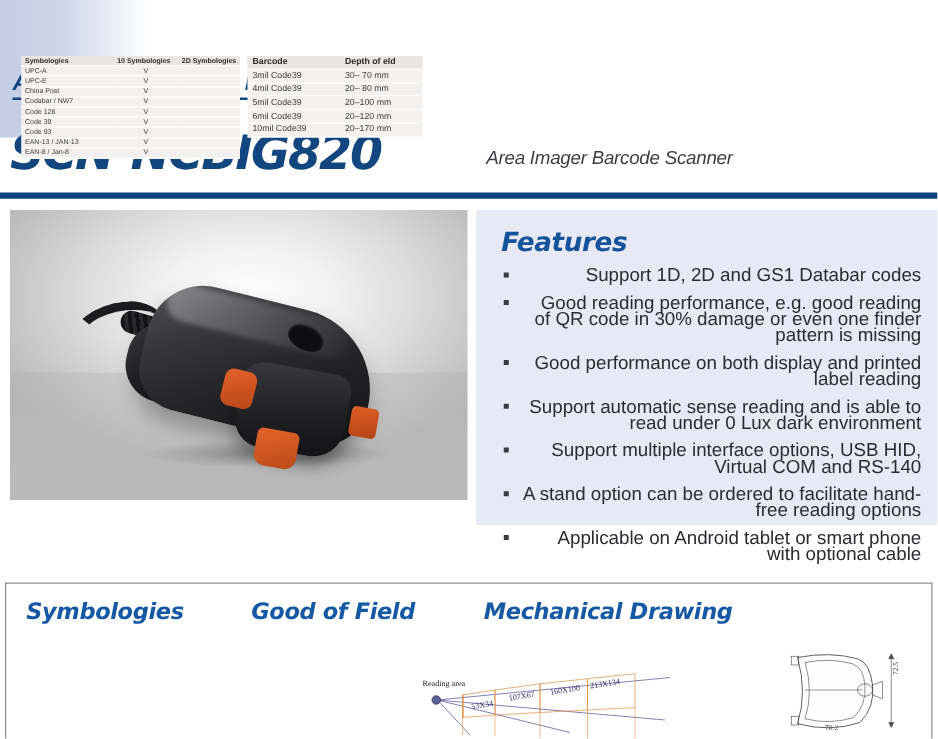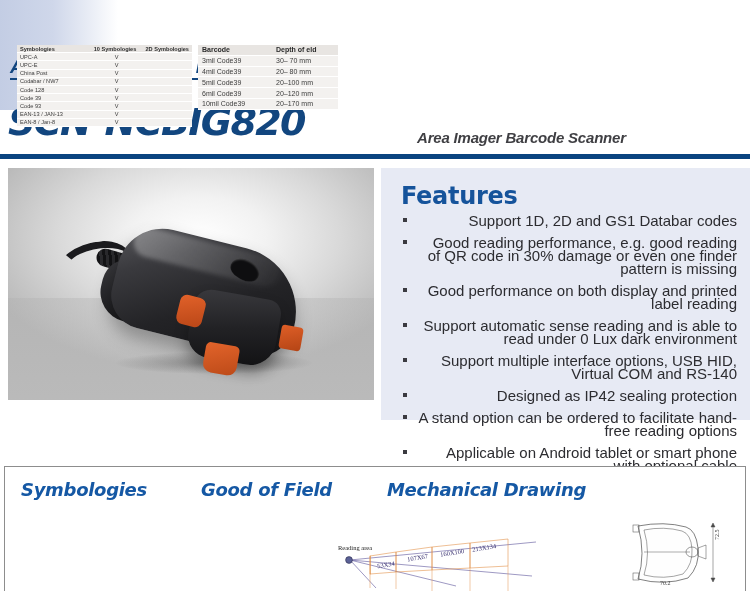--- a/index.html
+++ b/index.html
@@ -25,23 +25,23 @@
   .kit-title .ul {
     border-bottom: 2px solid #12467f; padding-bottom: 1px;
   }
   .model {
     position: absolute; left: 8px; top: 100px;
     font-size: 38px; font-weight: bold; font-style: italic;
     color: #12467f; letter-spacing: -1.6px;
     font-family: "DejaVu Sans", sans-serif;
   }
   .subtitle {
-    position: absolute; left: 389px; top: 129px;
-    font-size: 15px; font-weight: bold; font-style: italic;
-    color: #3f3f43; letter-spacing: -0.2px; margin-left: 28px;
+    position: absolute; left: 389px; top: 118px;
+    font-size: 15px; font-weight: normal; font-style: italic;
+    color: #3f3f43; letter-spacing: -0.2px;
   }
   .rule {
     position: absolute; left: 0; top: 154px; width: 750px; height: 5px;
     background: #0a4480;
   }
 
   
   .middle { position: relative; height: 278px; }
 
   .product-photo {
@@ -116,21 +116,21 @@
     background: radial-gradient(ellipse at center, rgba(60,60,60,0.42), rgba(120,120,120,0) 72%);
     border-radius: 50%;
   }
 
   .features-panel {
     position: absolute; left: 381px; top: 10px; width: 369px; height: 252px;
     background: #e7eaf4;
   }
   .features-title {
     position: absolute; left: 20px; top: 14px;
-    font-size: 24px; font-weight: bold; color: #15539b;
+    font-size: 21px; font-weight: bold; font-style: italic; color: #15539b;
     letter-spacing: -0.3px; font-family: "DejaVu Sans", sans-serif;
   }
   .feature-list { position: absolute; left: 20px; top: 46px; width: 336px; }
   .feature-item {
     position: relative; padding-left: 16px; margin-bottom: 9px;
     font-size: 15px; line-height: 13px; color: #2c2c30; text-align: right;
   }
   .feature-item::before {
     content: ""; position: absolute; left: 2px; top: 4px;
     width: 4px; height: 4px; background: #3a3a40;
@@ -223,21 +223,20 @@
     </div>
 
     <div class="features-panel">
       <div class="features-title">Features</div>
       <div class="feature-list">
         <div class="feature-item">Support 1D, 2D and GS1 Databar codes</div>
         <div class="feature-item">Good reading performance, e.g. good reading of QR code in 30% damage or even one finder pattern is missing</div>
         <div class="feature-item">Good performance on both display and printed label reading</div>
         <div class="feature-item">Support automatic sense reading and is able to read under 0 Lux dark environment</div>
         <div class="feature-item">Support multiple interface options, USB HID, Virtual COM and RS-140</div>
-        <div class="feature-item">Designed as IP42 sealing protection</div>
         <div class="feature-item">A stand option can be ordered to facilitate hand-free reading options</div>
         <div class="feature-item">Applicable on Android tablet or smart phone with optional cable</div>
       </div>
     </div>
   </div>
 
   <div class="bottom">
     <div class="sec-title t-sym">Symbologies</div>
     <div class="sec-title t-dof">Good of Field</div>
     <div class="sec-title t-mech">Mechanical Drawing</div>

